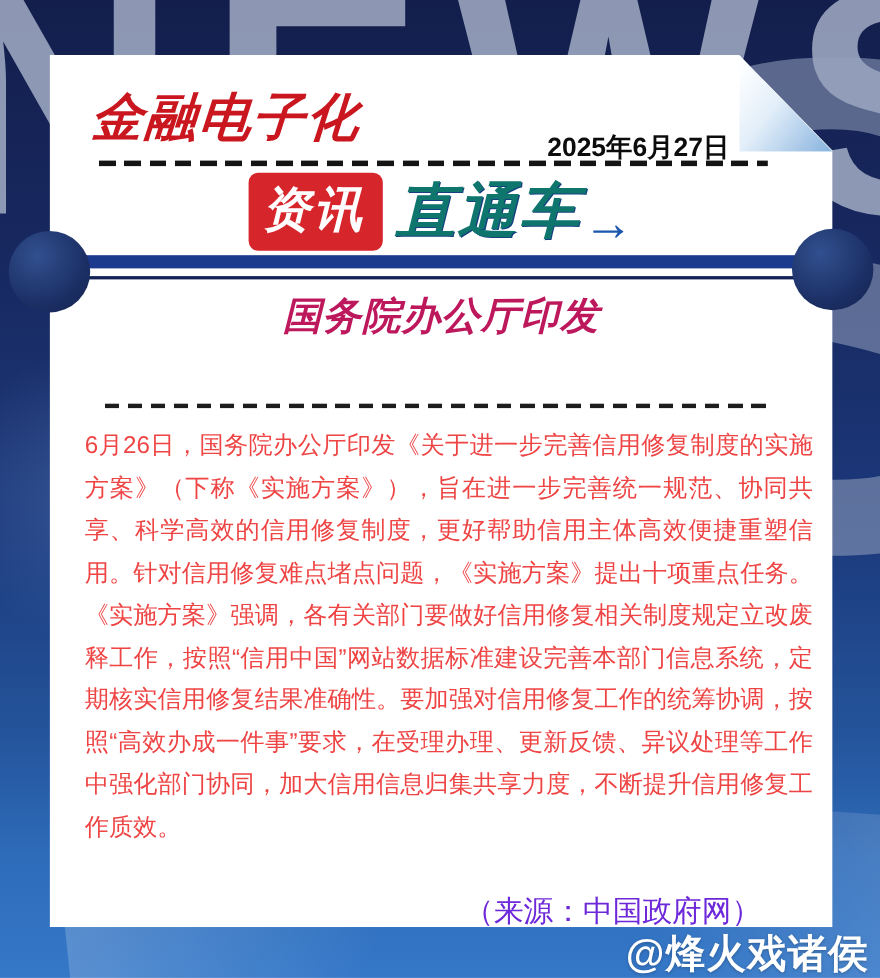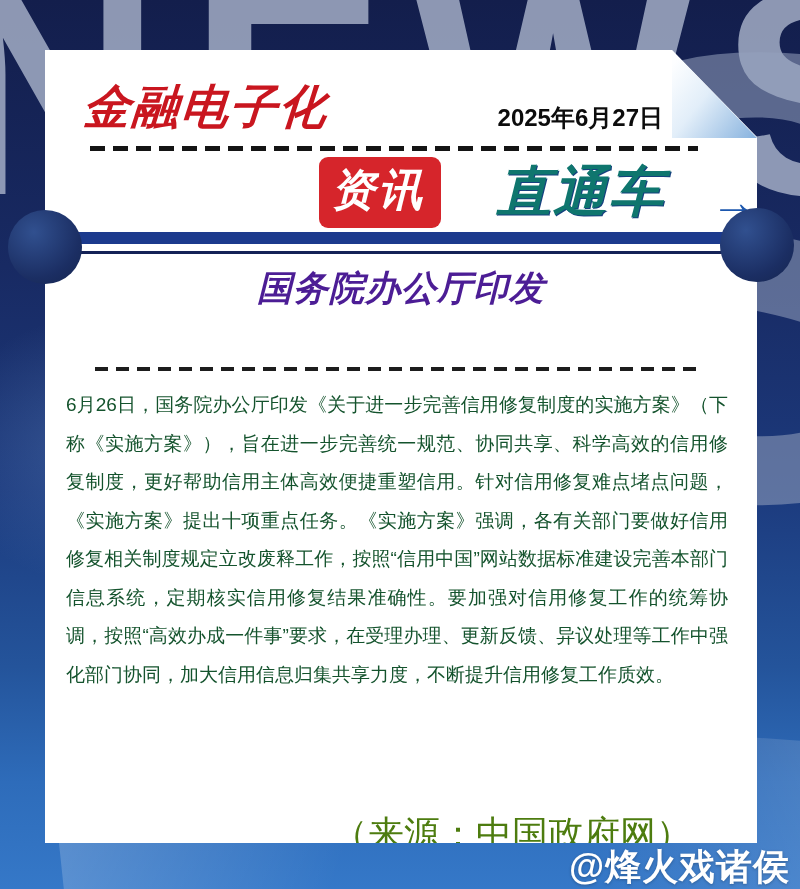--- a/index.html
+++ b/index.html
@@ -84,33 +84,33 @@
   
   .masthead-logo {
     position: absolute; left: 38px; top: 26px;
     font-family: "Liberation Serif", serif;
     font-style: italic; font-weight: bold;
     font-size: 47px; color: #c9161f;
     letter-spacing: 2px;
     transform: skewX(-4deg);
   }
   .masthead-date {
-    position: absolute; right: 94px; top: 52px;
+    position: absolute; right: 94px; top: 68px;
     font-size: 24px; font-weight: 600; color: #0c0c0c;
   }
   .dash-top {
     position: absolute; left: 45px; top: 96px;
     width: 608px; height: 5px;
     background: repeating-linear-gradient(90deg, #141414 0 15px, transparent 15px 23px);
   }
 
   
   .banner {
     position: absolute; left: 0; top: 106px; width: 712px;
-    display: flex; align-items: center; justify-content: flex-end; gap: 44px;
+    display: flex; align-items: center; justify-content: center;
   }
   .banner-badge {
     background: #d6252b; color: #ffffff;
     font-size: 44px; font-weight: bold; font-style: italic;
     padding: 4px 16px 8px 12px; border-radius: 9px;
     letter-spacing: 3px;
     font-family: "Liberation Sans", sans-serif;
   }
   .banner-title {
     margin-left: 12px;
@@ -129,45 +129,45 @@
     width: 674px; height: 12px; background: #1c3a8d;
   }
   .bar-thin {
     position: absolute; left: 23px; top: 201px;
     width: 674px; height: 3px; background: #142257;
   }
 
   
   .headline {
     position: absolute; left: 0; top: 214px; width: 712px;
-    text-align: center; color: #4c1d95;
+    text-align: center; color: #be185d;
     font-weight: bold; font-style: italic;
     font-size: 35px; line-height: 47px;
     letter-spacing: 1px;
   }
   .dash-mid {
     position: absolute; left: 50px; top: 317px;
     width: 606px; height: 4px;
     background: repeating-linear-gradient(90deg, #1d1d1d 0 13px, transparent 13px 21px);
   }
 
   
   .article-body {
-    position: absolute; left: 21px; top: 336px;
+    position: absolute; left: 32px; top: 336px;
     width: 662px;
-    font-size: 19px; line-height: 38.5px;
-    color: #14532d;
+    font-size: 22px; line-height: 38.5px;
+    color: #ef4444;
     text-align: justify;
     text-justify: inter-ideograph;
   }
   .article-source {
     position: absolute; left: 25px; top: 760px;
     width: 662px;
     padding-right: 40px;
-    font-size: 36px; color: #4d7c0f;
+    font-size: 27px; color: #6d28d9;
     text-align: right;
   }
 
   .watermark {
     position: absolute; right: 10px; top: 843px;
     font-size: 36px; font-weight: bold;
     color: #ffffff; letter-spacing: 1px;
     z-index: 4;
     text-shadow: 0 1px 3px rgba(0,0,0,0.25);
   }

